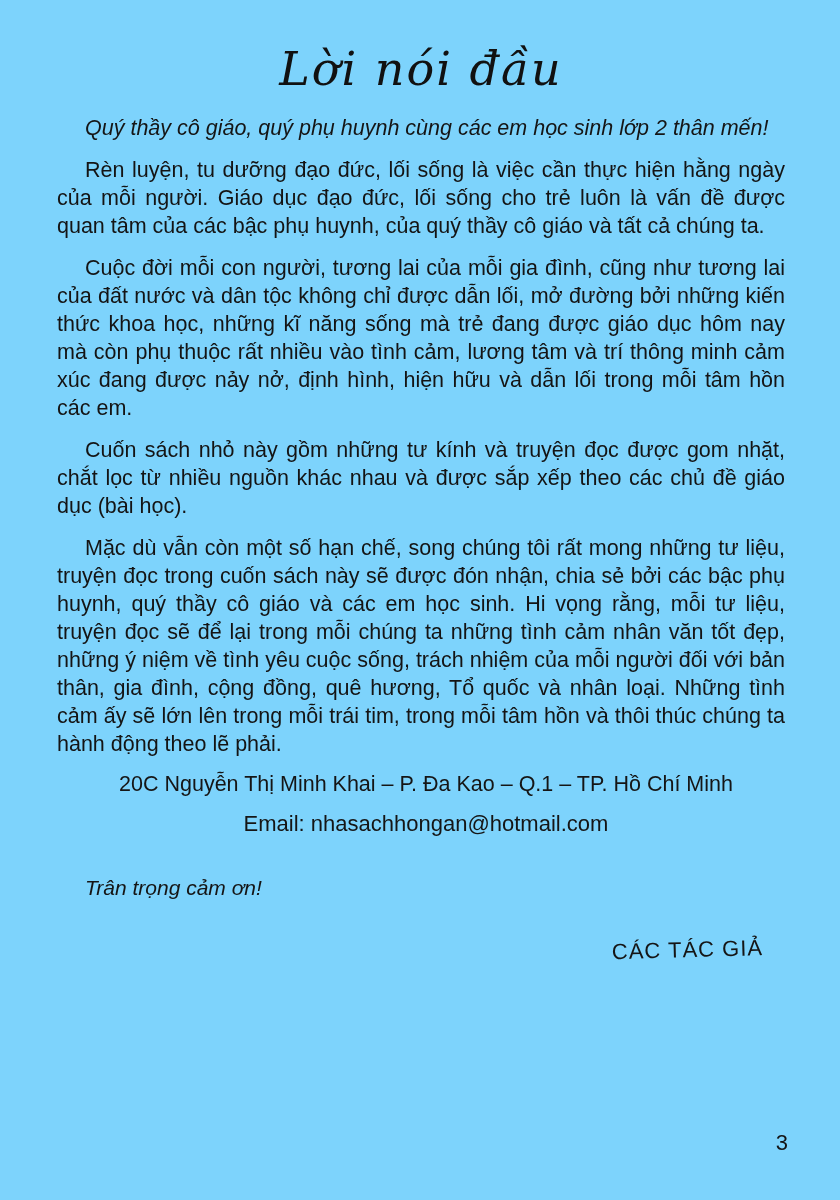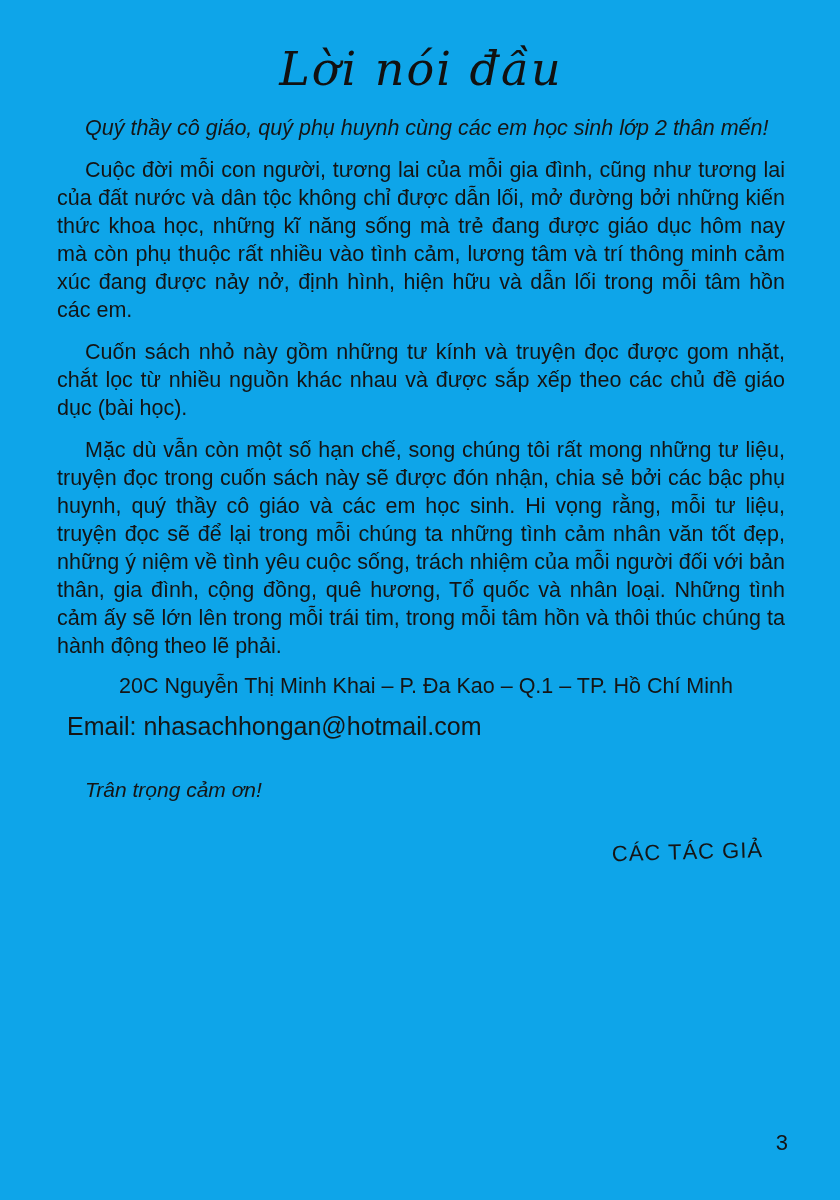--- a/index.html
+++ b/index.html
@@ -11,21 +11,21 @@
     width: 840px;
     height: 1200px;
     font-family: "Liberation Sans", sans-serif;
     color: #151515;
     overflow: hidden;
   }
   .page {
     position: relative;
     width: 840px;
     height: 1200px;
-    background: #0ea5e9;
+    background: #7dd3fc;
     box-sizing: border-box;
     padding: 34px 55px 0 57px;
   }
   .title {
     text-align: center;
     font-family: "DejaVu Serif", serif;
     font-style: italic;
     font-weight: 500;
     font-size: 46px;
     letter-spacing: 2px;
@@ -54,23 +54,24 @@
     margin: 17px 0 0 0;
     text-indent: 28px;
   }
   .address {
     font-size: 21.5px;
     line-height: 28px;
     margin: 12px 0 2px 10px;
     text-align: center;
   }
   .email {
-    font-size: 25px;
+    font-size: 22px;
     line-height: 28px;
     margin: 12px 0 0 10px;
+    text-align: center;
   }
   .closing {
     font-style: italic;
     font-size: 21px;
     line-height: 28px;
     margin: 36px 0 0 0;
     text-indent: 28px;
   }
   .signature {
     font-size: 22px;
@@ -90,20 +91,21 @@
   }
 </style>
 </head>
 <body>
 
 <div class="page">
   <h1 class="title">Lời nói đầu</h1>
 
   <p class="salutation">Quý thầy cô giáo, quý phụ huynh cùng các em học sinh lớp 2 thân mến!</p>
 
+  <p class="para">Rèn luyện, tu dưỡng đạo đức, lối sống là việc cần thực hiện hằng ngày của mỗi người. Giáo dục đạo đức, lối sống cho trẻ luôn là vấn đề được quan tâm của các bậc phụ huynh, của quý thầy cô giáo và tất cả chúng ta.</p>
   <p class="para">Cuộc đời mỗi con người, tương lai của mỗi gia đình, cũng như tương lai của đất nước và dân tộc không chỉ được dẫn lối, mở đường bởi những kiến thức khoa học, những kĩ năng sống mà trẻ đang được giáo dục hôm nay mà còn phụ thuộc rất nhiều vào tình cảm, lương tâm và trí thông minh cảm xúc đang được nảy nở, định hình, hiện hữu và dẫn lối trong mỗi tâm hồn các em.</p>
   <p class="para">Cuốn sách nhỏ này gồm những tư kính và truyện đọc được gom nhặt, chắt lọc từ nhiều nguồn khác nhau và được sắp xếp theo các chủ đề giáo dục (bài học).</p>
   <p class="para">Mặc dù vẫn còn một số hạn chế, song chúng tôi rất mong những tư liệu, truyện đọc trong cuốn sách này sẽ được đón nhận, chia sẻ bởi các bậc phụ huynh, quý thầy cô giáo và các em học sinh. Hi vọng rằng, mỗi tư liệu, truyện đọc sẽ để lại trong mỗi chúng ta những tình cảm nhân văn tốt đẹp, những ý niệm về tình yêu cuộc sống, trách nhiệm của mỗi người đối với bản thân, gia đình, cộng đồng, quê hương, Tổ quốc và nhân loại. Những tình cảm ấy sẽ lớn lên trong mỗi trái tim, trong mỗi tâm hồn và thôi thúc chúng ta hành động theo lẽ phải.</p>
 
   <p class="address">20C Nguyễn Thị Minh Khai – P. Đa Kao – Q.1 – TP. Hồ Chí Minh</p>
   <p class="email">Email: nhasachhongan@hotmail.com</p>
 
   <p class="closing">Trân trọng cảm ơn!</p>
   <p class="signature">CÁC TÁC GIẢ</p>
 

